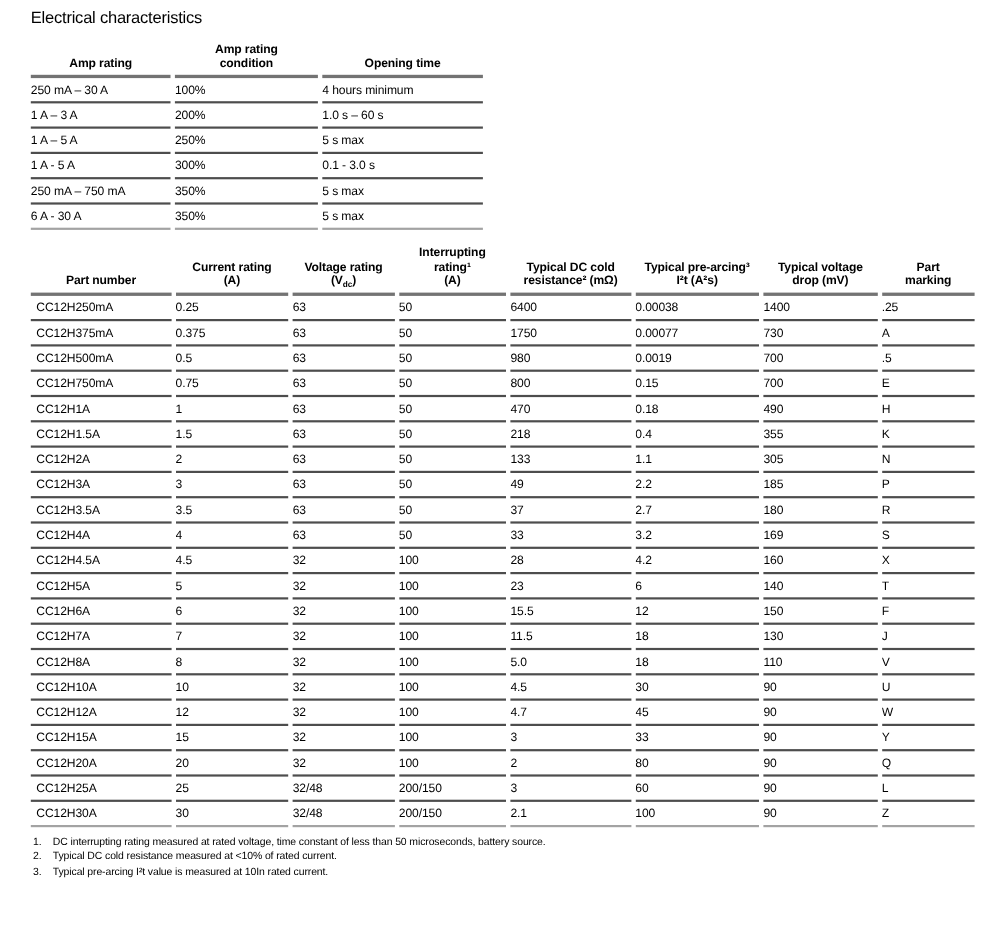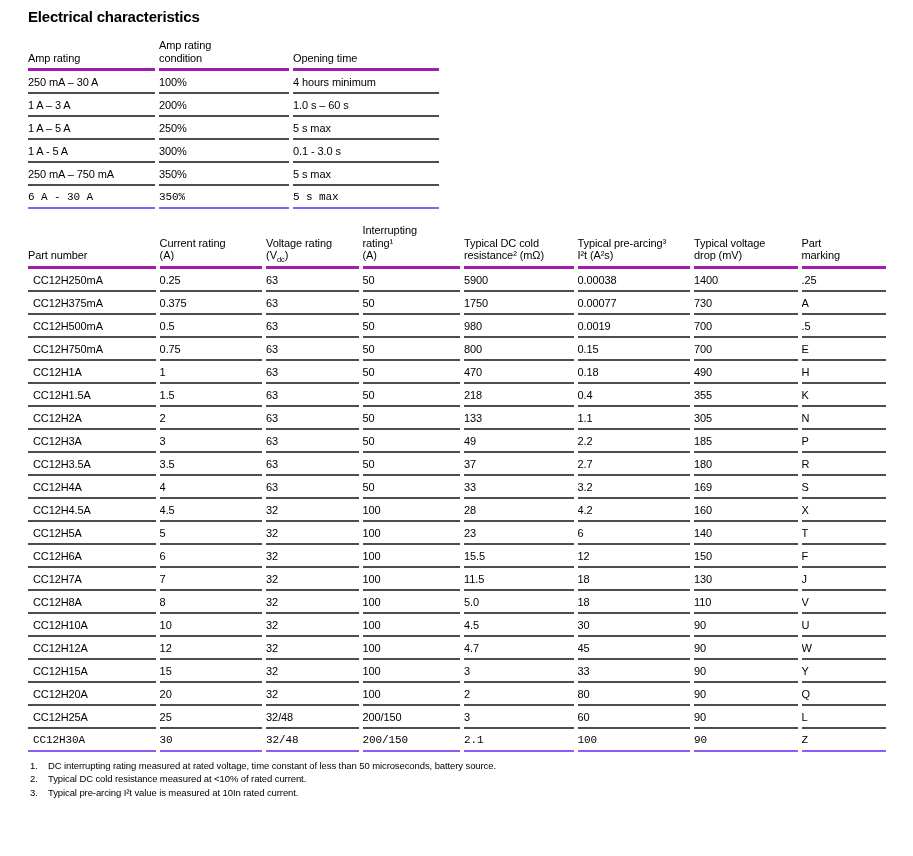--- a/index.html
+++ b/index.html
@@ -13,56 +13,55 @@
     position: relative;
     width: 913px;
     height: 856px;
     background: #ffffff;
     overflow: hidden;
     box-sizing: border-box;
     padding: 8px 23px 0 28px;
   }
   .section-title {
     font-size: 15px;
-    font-weight: bold;
+    font-weight: normal;
     letter-spacing: -0.2px;
     margin: 0;
   }
   .title-specs {
     margin-top: 22px;
   }
   table {
     border-collapse: separate;
     border-spacing: 4px 0;
     table-layout: fixed;
     margin-left: -4px;
   }
   th {
-    text-align: left;
+    text-align: center;
     vertical-align: bottom;
     font-size: 11px;
-    font-weight: normal;
+    font-weight: bold;
     line-height: 12.5px;
     letter-spacing: -0.1px;
     white-space: pre-line;
     padding: 0 0 4px 0;
-    border-bottom: 3px solid #a21caf;
+    border-bottom: 3px solid #737373;
   }
   td {
     font-size: 11px;
     line-height: 12px;
     letter-spacing: -0.1px;
     padding: 5px 0 4px 0;
     border-bottom: 2px solid #4d4d4d;
     overflow: hidden;
     white-space: nowrap;
   }
   tbody tr:last-child td {
-    border-bottom: 2px solid #8b5cf6;
-    font-family: Liberation Mono, monospace;
+    border-bottom: 2px solid #a3a3a3;
   }
   sub { font-size: 7.5px; line-height: 0; }
   .t-electrical { width: 419px; margin-top: 14px; }
   .t-specs { width: 866px; margin-top: 15px; }
   .t-specs td:first-child { padding-left: 5px; }
   .footnotes {
     margin-top: 7px;
     font-size: 9.5px;
     line-height: 13.5px;
     letter-spacing: -0.1px;
@@ -156,21 +155,21 @@
           <th>Part
 marking</th>
         </tr>
       </thead>
     <tbody>
         <tr>
           <td>CC12H250mA</td>
           <td>0.25</td>
           <td>63</td>
           <td>50</td>
-          <td>5900</td>
+          <td>6400</td>
           <td>0.00038</td>
           <td>1400</td>
           <td>.25</td>
         </tr>
         <tr>
           <td>CC12H375mA</td>
           <td>0.375</td>
           <td>63</td>
           <td>50</td>
           <td>1750</td>

